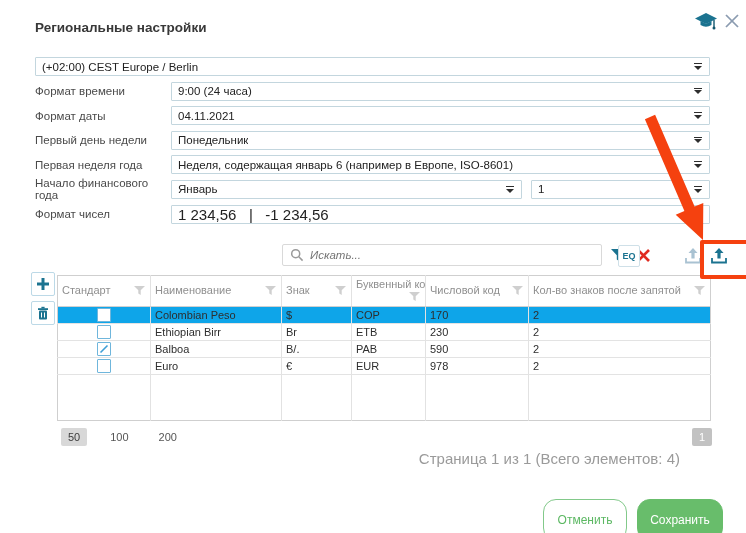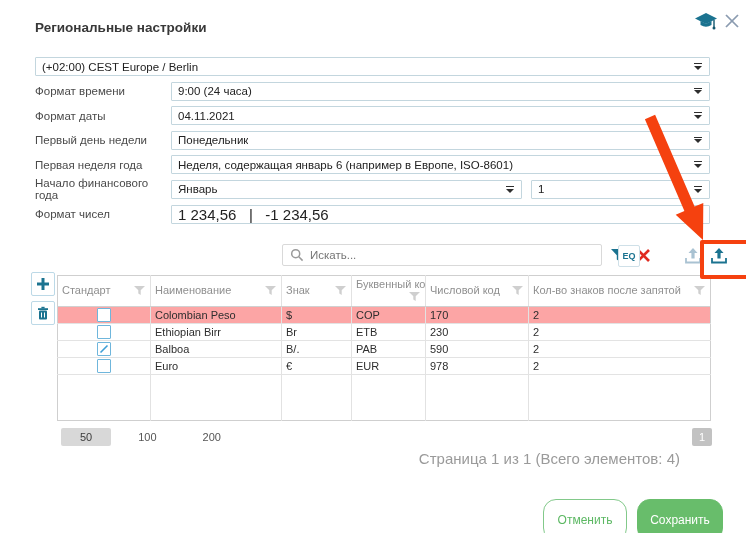--- a/index.html
+++ b/index.html
@@ -21,46 +21,46 @@
   .dd::before{content:"";display:block;border-top:1.6px solid #2e2e2e;margin-bottom:1.6px;}
   .dd::after{content:"";display:block;width:0;margin:0 auto;
              border-left:4px solid transparent;border-right:4px solid transparent;border-top:4px solid #2e2e2e;}
   .sel.first{flex:0 0 343px;margin-right:9px;}
   .inputbox{flex:1;height:17px;border:1px solid #c3d6de;border-radius:1px;display:flex;align-items:center;
             padding-left:6px;font-size:15px;color:#222;background:#fff;white-space:pre;}
   
   .search{position:absolute;left:282px;top:244px;width:318px;height:20px;border:1px solid #d9d9d9;border-radius:2px;
           display:flex;align-items:center;background:#fff;}
   .search svg{margin:0 4px 0 7px;flex:0 0 auto;}
-  .search input{border:none;outline:none;flex:1;font-size:11.5px;color:#444;font-family:"Liberation Sans",sans-serif;background:transparent;}
+  .search input{border:none;outline:none;flex:1;font-size:11.5px;color:#444;font-family:"Liberation Sans",sans-serif;background:transparent;font-style:italic;}
   .tbtn{position:absolute;top:245px;width:20px;height:20px;display:flex;align-items:center;justify-content:center;cursor:pointer;}
   .tbtn.boxed{border:1px solid #cfe0e8;border-radius:2px;background:#fff;}
   .eqtxt{font-size:9px;font-weight:bold;color:#1b7390;letter-spacing:0;}
   
   .sidebtn{position:absolute;left:31px;width:22px;height:22px;border:1px solid #bcd9e7;border-radius:2px;
            background:#fff;display:flex;align-items:center;justify-content:center;cursor:pointer;}
   
   table.grid{position:absolute;left:57px;top:275px;width:653px;height:146px;border-collapse:collapse;
              border:1px solid #cfcfcf;table-layout:fixed;font-size:11px;background:#fff;}
   table.grid th{font-weight:normal;color:#8f8f8f;text-align:left;padding:2px 4px;height:14px;
                 border-bottom:1px solid #d0d0d0;border-right:1px solid #e2e2e2;white-space:nowrap;overflow:hidden;}
   table.grid th:last-child,table.grid td:last-child{border-right:none;}
   table.grid th .fun{float:right;margin-top:1px;}
   table.grid td{padding:1px 4px;height:14px;border-bottom:1px solid #e3e3e3;border-right:1px solid #e2e2e2;
                 color:#2e2e2e;white-space:nowrap;overflow:hidden;}
   table.grid tr.filler td{border-bottom:none;height:auto;}
-  table.grid tr.selected td{background:#fca5a5;}
+  table.grid tr.selected td{background:#0ea5e9;}
   td.cbcell{text-align:center;}
   .cb{display:inline-block;width:12px;height:12px;border:1px solid #6fb6dc;border-radius:1px;background:#fff;
       vertical-align:middle;cursor:pointer;position:relative;}
   .cb svg{display:none;position:absolute;left:0;top:0;}
   .cb.checked svg{display:block;}
   
   .pagesizes{position:absolute;left:61px;top:428px;display:flex;align-items:center;font-size:11px;color:#555;}
-  .psize{padding:3px 19px;margin-right:8px;cursor:pointer;border-radius:2px;}
+  .psize{padding:3px 7px;margin-right:16px;cursor:pointer;border-radius:2px;}
   .psize.active{background:#d8d8d8;color:#3c3c3c;}
   .paginfo{position:absolute;top:431px;right:66px;font-size:15px;color:#9a9a9a;margin-top:19px;}
   .pagebtn{position:absolute;top:428px;left:692px;width:20px;height:18px;background:#c2c2c2;color:#fff;
            font-size:11px;display:flex;align-items:center;justify-content:center;border-radius:2px;cursor:pointer;}
   
   .btn{position:absolute;top:499px;height:42px;border-radius:13px;font-size:12px;display:flex;
        align-items:center;justify-content:center;cursor:pointer;box-sizing:border-box;}
   .btn.cancel{left:543px;width:84px;border:1px solid #82c98a;color:#5cb863;background:#fff;}
   .btn.save{left:637px;width:86px;background:#68bd6b;color:#fff;border:1px solid #68bd6b;}
   

